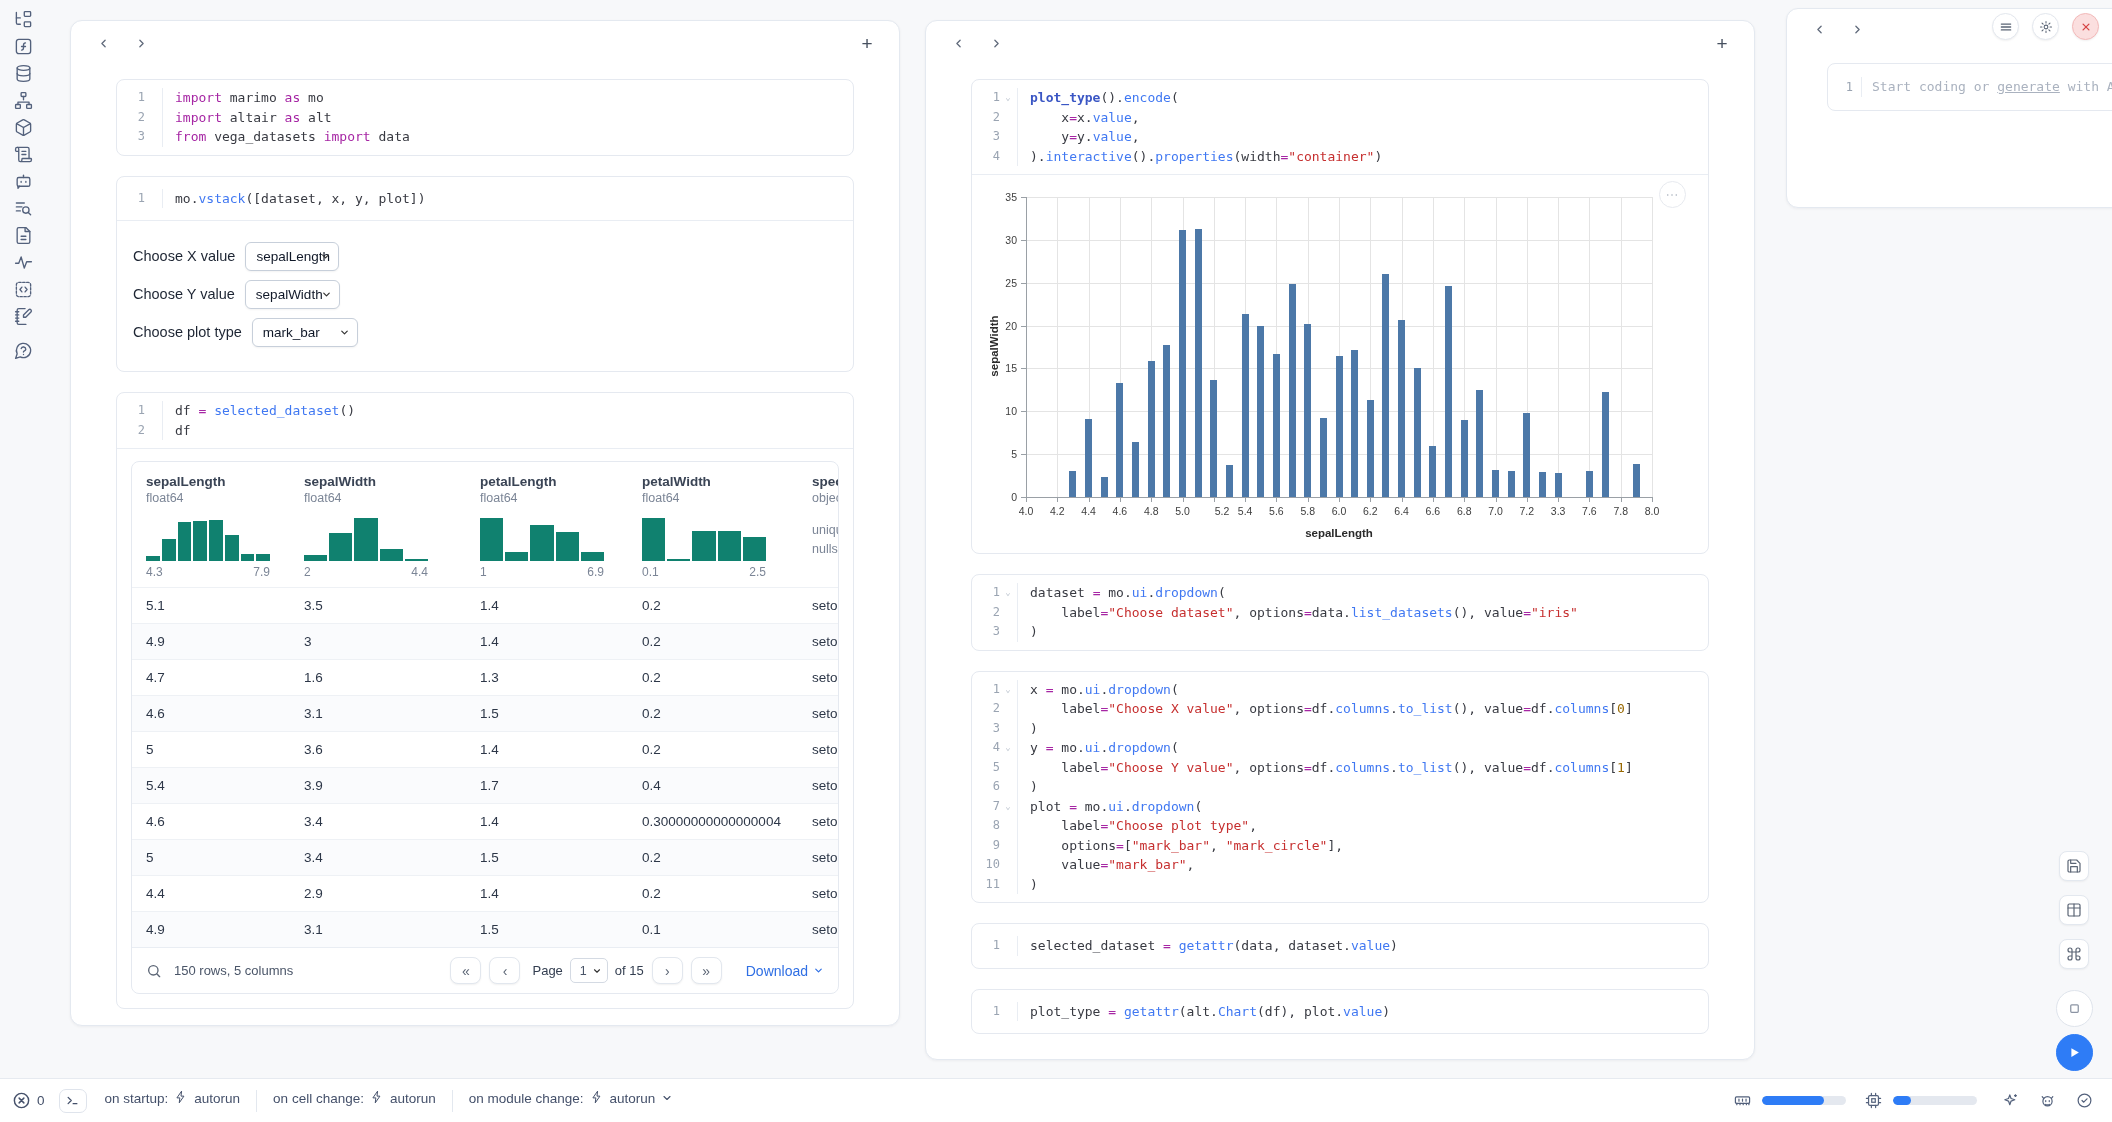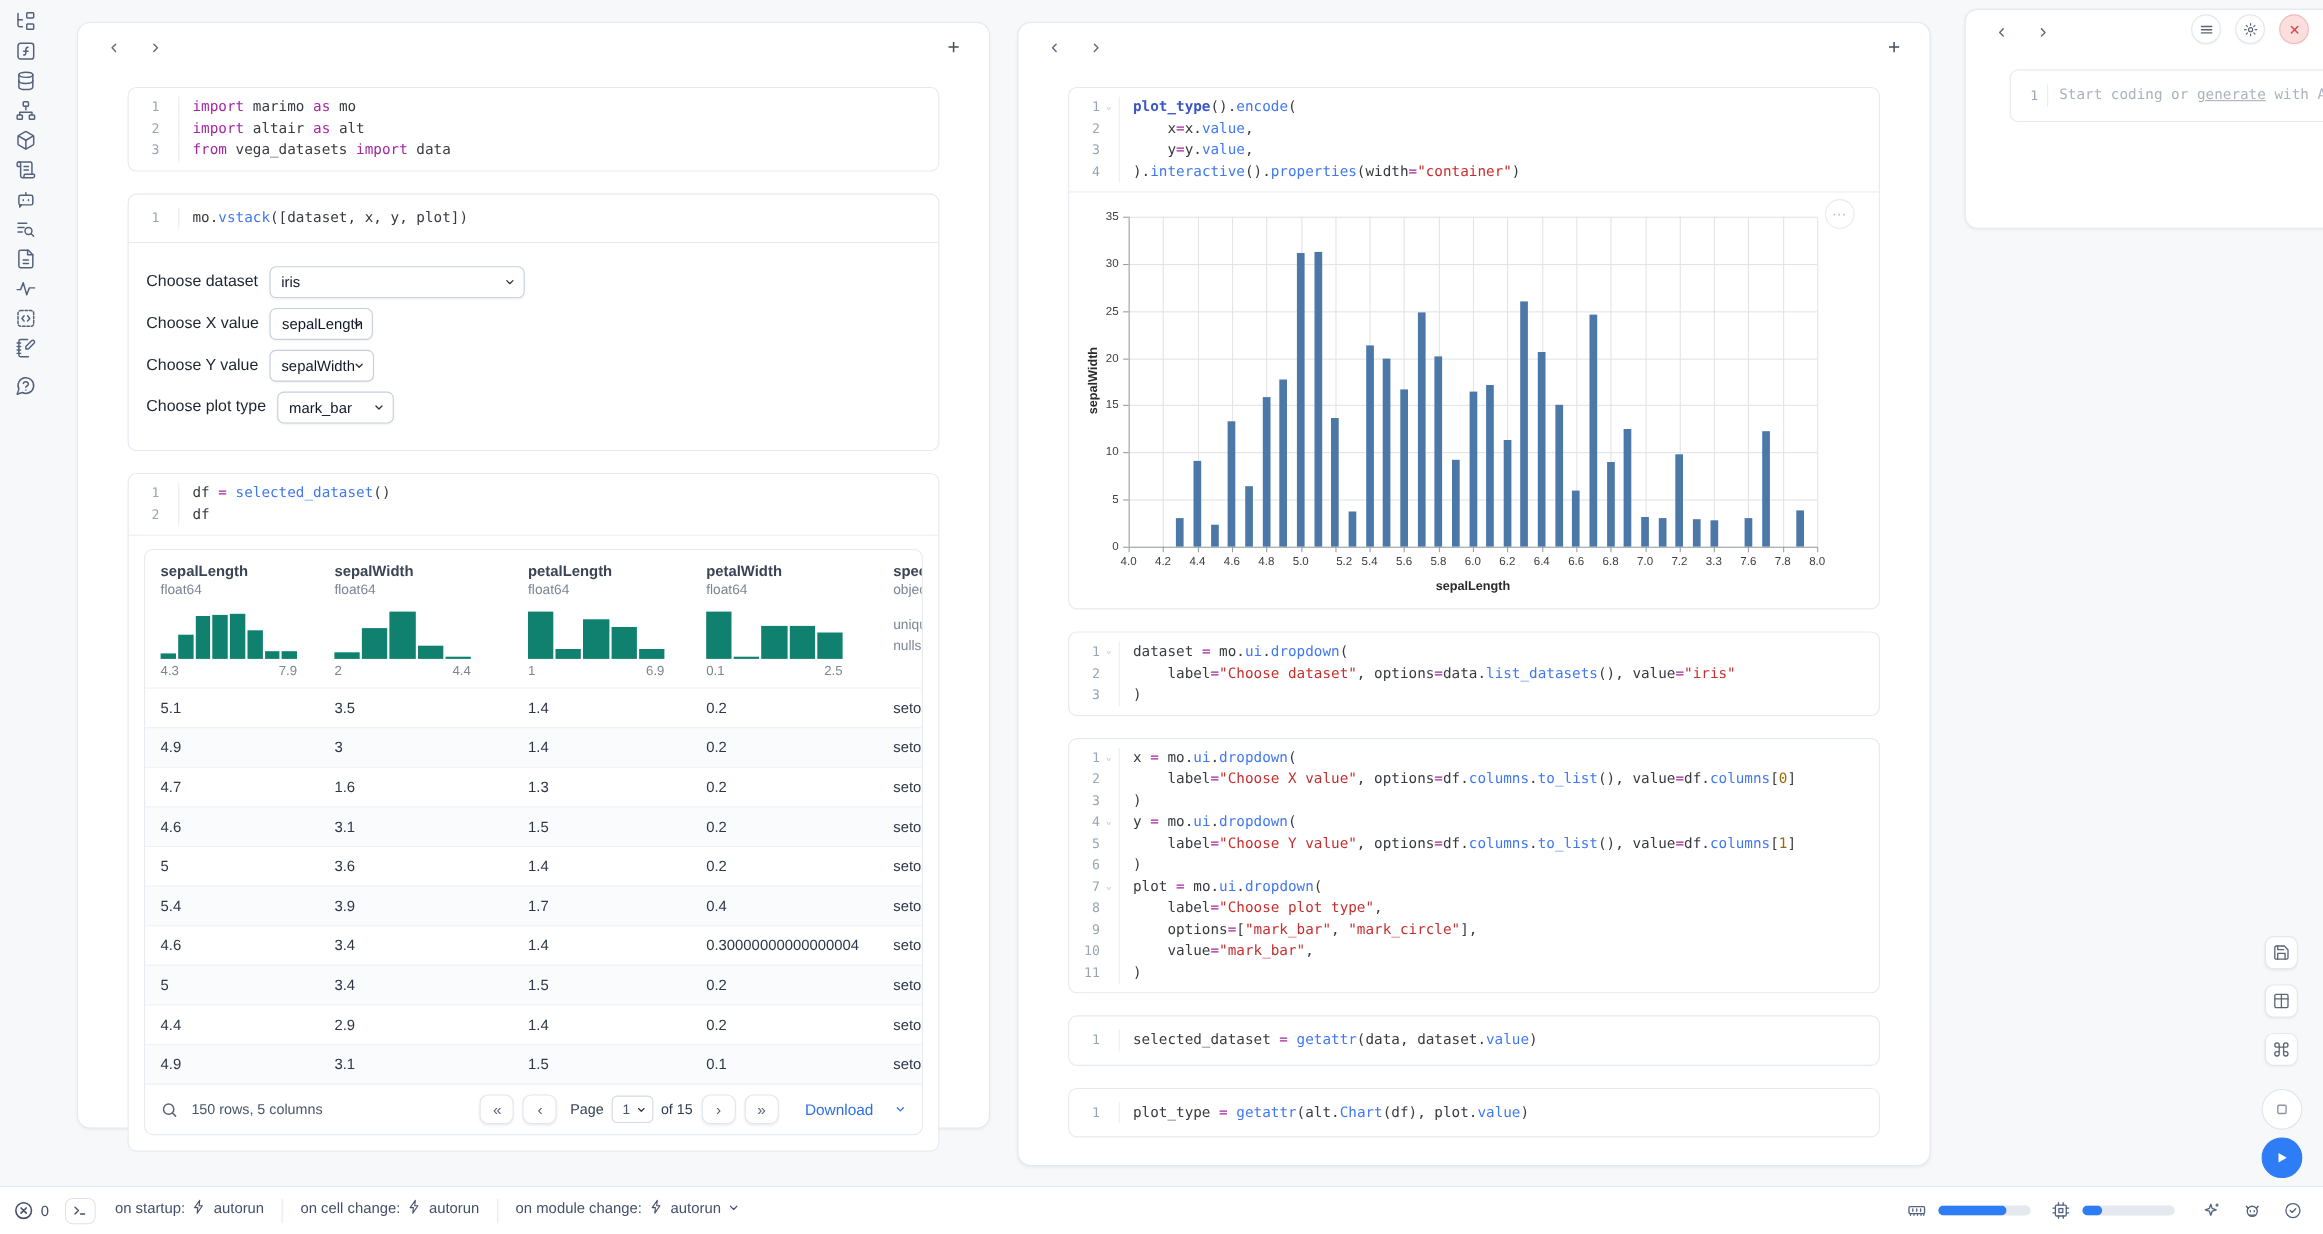--- a/index.html
+++ b/index.html
@@ -67,21 +67,21 @@
            font-size:13px; color:#4a5568; }
   .tfoot .search { width:16px; height:16px; color:#5b6575; margin-right:12px; }
   .pg-cluster { margin-left:auto; display:flex; align-items:center; }
   .pg-btn { width:31px; height:27px; border:1px solid #e2e7ee; border-radius:8px; background:#fff;
             box-shadow:0 1px 2px rgba(0,0,0,.06); display:flex; align-items:center; justify-content:center;
             color:#5b6575; margin-left:8px; font-size:14px; cursor:pointer; }
   .pg-text { margin-left:12px; font-size:13px; color:#333e50; }
   .page-select { position:relative; height:25px; border:1px solid #d4dae3; border-radius:5px; background:#fff;
                  padding:0 20px 0 9px; margin:0 7px; font-size:12.5px; display:flex; align-items:center; cursor:pointer; }
   .page-select svg { position:absolute; right:5px; width:10px; height:10px; color:#333; }
-  .download { color:#2f6fe4; font-size:14px; margin-left:24px; display:flex; align-items:center; gap:19px; cursor:pointer; }
+  .download { color:#2f6fe4; font-size:14px; margin-left:24px; display:flex; align-items:center; gap:5px; cursor:pointer; }
   .download svg { width:11px; height:11px; }
 
   
   .chart-out { position:relative; height:378px; }
   .plot { position:absolute; left:54px; top:22px; width:626px; height:300px; }
   .gl { position:absolute; background:#e4e4e4; }
   .gl.v { width:1px; top:0; bottom:0; }
   .gl.h { height:1px; left:0; right:0; }
   .domain { position:absolute; background:#9aa0a6; }
   .bar-el { position:absolute; width:7px; background:#4c78a8; }
@@ -284,29 +284,20 @@
           <div class="code-row">
             <span class="gutwrap">
               <span class="gut">1</span>
               <span class="fold"></span>
             </span>
             <span class="code-text"><span>mo.</span><span class="tok-fn">vstack</span><span>([dataset, x, y, plot])</span></span>
           </div>
         </div>
       <div class="divider"></div>
       <div class="dd-out" id="dd-out">
-          <div class="dd-row">
-            <span class="dd-label">Choose dataset</span>
-            <div class="dd-select" style="width: 232px;">
-              <span>iris</span>
-              <svg viewBox="0 0 24 24" fill="none" stroke="currentColor" stroke-width="2.6" stroke-linecap="round" stroke-linejoin="round">
-                <path d="m6 9 6 6 6-6"></path>
-              </svg>
-            </div>
-          </div>
           <div class="dd-row">
             <span class="dd-label">Choose X value</span>
             <div class="dd-select" style="width: 94px;">
               <span>sepalLength</span>
               <svg viewBox="0 0 24 24" fill="none" stroke="currentColor" stroke-width="2.6" stroke-linecap="round" stroke-linejoin="round">
                 <path d="m6 9 6 6 6-6"></path>
               </svg>
             </div>
           </div>
           <div class="dd-row">

